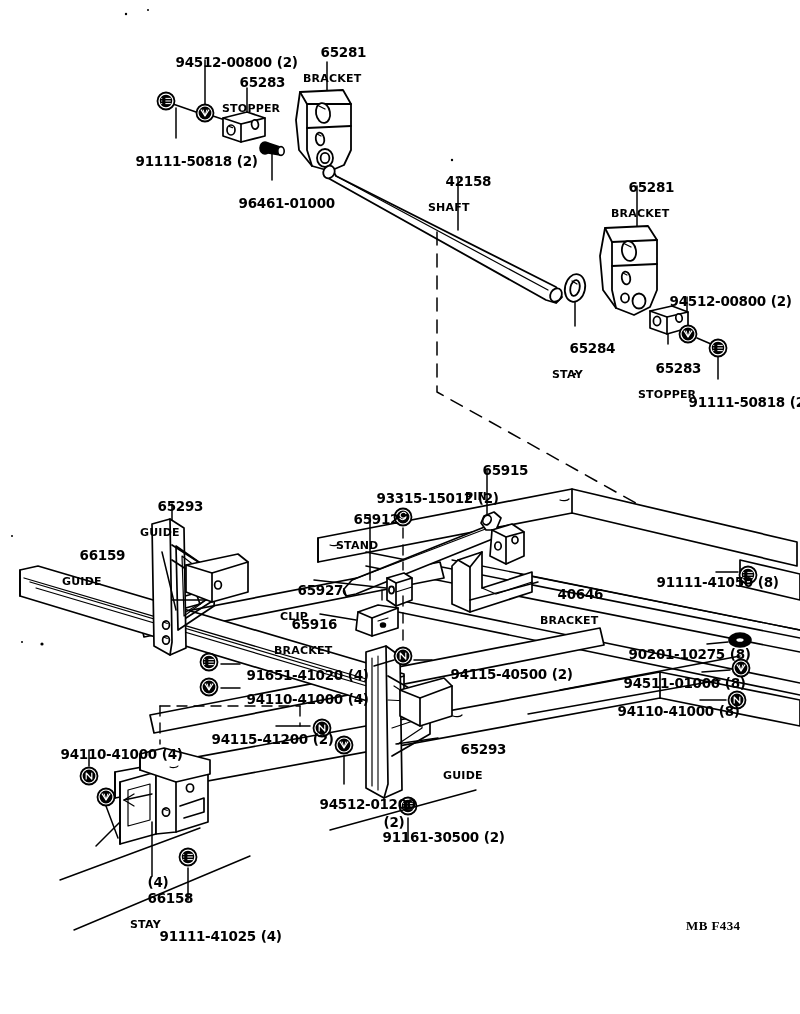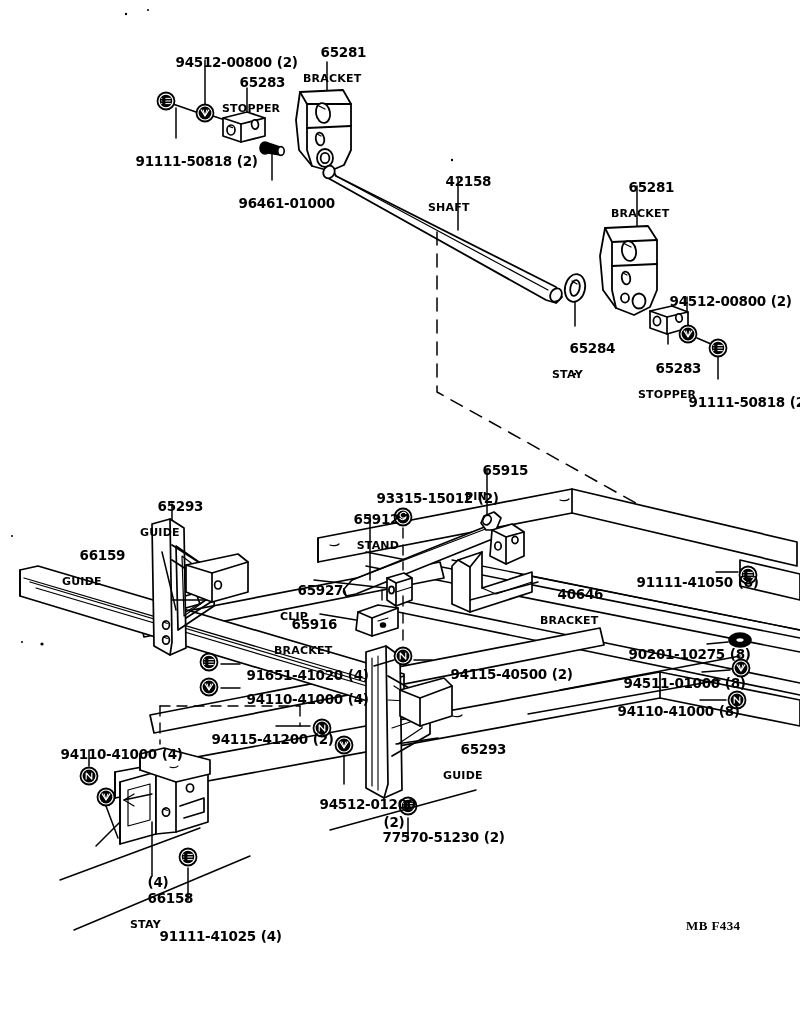--- a/index.html
+++ b/index.html
@@ -498,21 +498,21 @@
 
   <div class="lbl" style="left:465px;top:450px;">
     <span>65915</span>
     <span class="sub">PIN</span>
   </div>
 
   <div class="lbl" style="left:359px;top:478px;">
     <span>93315-15012</span><span style="margin-left:5px;">(2)</span>
   </div>
 
-  <div class="lbl" style="left:336px;top:499px;text-align:right;">
+  <div class="lbl" style="left:336px;top:499px;">
     <span>65912</span>
     <span class="sub">STAND</span>
   </div>
 
   <div class="lbl" style="left:140px;top:486px;">
     <span>65293</span>
     <span class="sub">GUIDE</span>
   </div>
 
   <div class="lbl" style="left:62px;top:535px;">
@@ -528,21 +528,21 @@
   <div class="lbl" style="left:540px;top:574px;">
     <span>40646</span>
     <span class="sub">BRACKET</span>
   </div>
 
   <div class="lbl" style="left:274px;top:604px;">
     <span>65916</span>
     <span class="sub">BRACKET</span>
   </div>
 
-  <div class="lbl" style="left:619px;top:562px;">
+  <div class="lbl" style="left:639px;top:562px;">
     <span>91111-41050</span><span style="margin-left:5px;">(8)</span>
   </div>
 
   <div class="lbl" style="left:611px;top:634px;">
     <span>90201-10275</span><span style="margin-left:5px;">(8)</span>
   </div>
 
   <div class="lbl" style="left:606px;top:663px;">
     <span>94511-01000</span><span style="margin-left:5px;">(8)</span>
   </div>
@@ -577,21 +577,21 @@
   </div>
 
   <div class="lbl" style="left:302px;top:784px;">
     <span>94512-01200</span>
   </div>
   <div class="lbl" style="left:366px;top:802px;">
     <span>(2)</span>
   </div>
 
   <div class="lbl" style="left:365px;top:817px;">
-    <span>77570-51230</span><span style="margin-left:5px;">(2)</span>
+    <span>91161-30500</span><span style="margin-left:5px;">(2)</span>
   </div>
 
   <div class="lbl" style="left:130px;top:862px;">
     <span>(4)</span>
   </div>
 
   <div class="lbl" style="left:130px;top:878px;">
     <span>66158</span>
     <span class="sub">STAY</span>
   </div>

